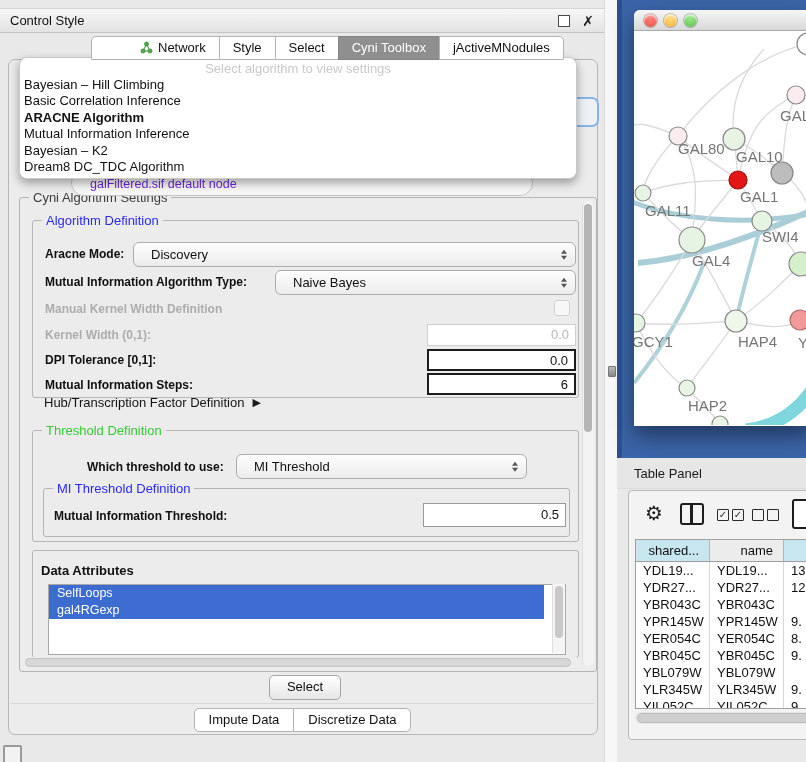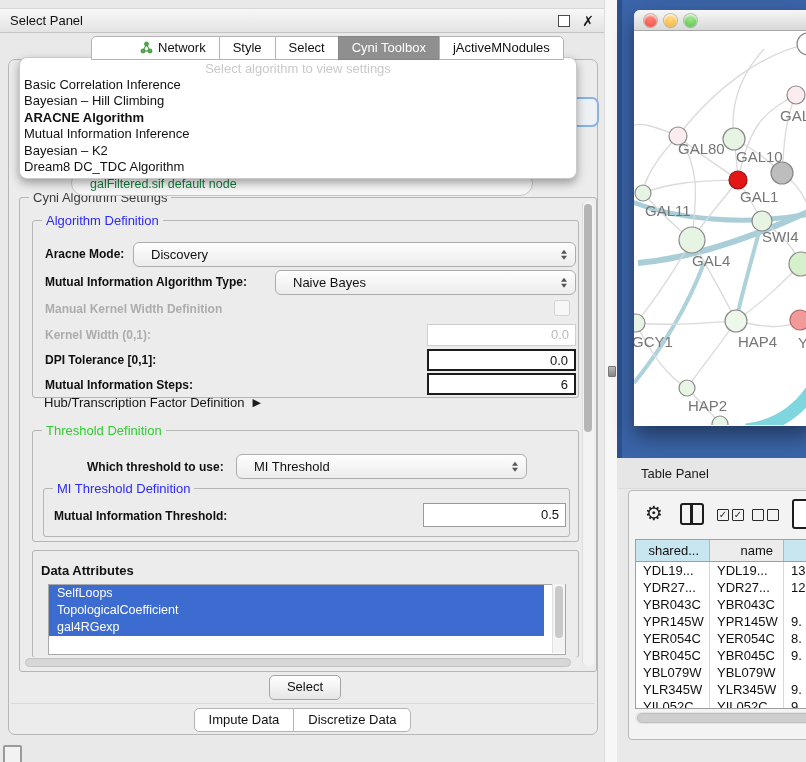--- a/index.html
+++ b/index.html
@@ -47,21 +47,21 @@
     padding-top:2px;box-sizing:border-box;
   }
   .algo-prompt{font-size:13px;color:#c9c9c9;text-align:center;line-height:17px;}
   .algo-item{font-size:13px;color:#111;line-height:16.4px;padding-left:4px;white-space:nowrap;}
   .algo-item.bold{font-weight:bold;}
 
   
   .net-combo{
     position:absolute;left:62px;top:110px;width:462px;height:26px;z-index:1;
     border:1px solid #c6c6c6;border-radius:13px;background:#f6f6f6;
-    font-size:12.5px;color:#15803d;line-height:26px;padding-left:18px;box-sizing:border-box;
+    font-size:12.5px;color:#6d28d9;line-height:26px;padding-left:18px;box-sizing:border-box;
     white-space:nowrap;overflow:hidden;
   }
   .focus-combo{
     position:absolute;left:554px;top:37px;width:36px;height:30px;z-index:1;
     border:2px solid #86b3e9;border-radius:7px;background:#eef1f4;box-sizing:border-box;
   }
 
   
   .group{position:absolute;border:1px solid #b5b5b5;border-radius:3px;}
   .group>.gtitle{
@@ -156,21 +156,21 @@
   }
   .light{width:13px;height:13px;border-radius:50%;box-shadow:inset 0 2px 2px rgba(255,255,255,.75),0 0 0 1px rgba(0,0,0,.22);}
   .light.red{background:radial-gradient(circle at 50% 35%, #ff8178, #ee4b40);}
   .light.yellow{background:radial-gradient(circle at 50% 35%, #ffd97a, #f4b13b);}
   .light.green{background:radial-gradient(circle at 50% 35%, #9fe68a, #52c248);}
   .net-canvas{position:relative;width:178px;height:394px;overflow:hidden;background:#fff;}
 
   
   .tp-area{position:absolute;left:617px;top:458px;width:189px;height:304px;background:#e9e9e9;}
   .tp-titlebar{position:absolute;left:0;top:0;width:189px;height:30px;background:#e6e6e6;border-bottom:1px solid #dcdcdc;}
-  .tp-title{font-size:13px;color:#1a1a1a;padding:8px 0 0 24px;}
+  .tp-title{font-size:13px;color:#1a1a1a;padding:8px 0 0 17px;}
   .tp-panel{
     position:absolute;left:11px;top:32px;width:220px;height:248px;
     background:#f3f3f3;border:1px solid #b9b9b9;border-radius:4px;
   }
   .tp-toolbar{position:absolute;left:0;top:8px;width:200px;height:32px;}
   .gear{position:absolute;left:16px;top:2px;font-size:20px;color:#1d1d1d;font-family:"DejaVu Sans",sans-serif;}
   .colicon{position:absolute;left:51px;top:4px;width:20px;height:18px;border:2.5px solid #1d1d1d;border-radius:3px;}
   .colicon:after{content:"";position:absolute;left:8px;top:0;bottom:0;width:2.5px;background:#1d1d1d;}
   .cbx{position:absolute;width:10px;height:10px;border:1.5px solid #2a2a2a;border-radius:1px;font-size:10px;line-height:9px;text-align:center;color:#2a2a2a;}
   .panelicon{position:absolute;left:163px;top:0;width:20px;height:26px;border:2.5px solid #1d1d1d;border-radius:3px;background:#fff;}
@@ -186,21 +186,21 @@
     padding:1px 0 0 7px;white-space:nowrap;overflow:hidden;}
   .tp-hscroll{position:absolute;left:6px;top:221px;width:198px;height:12px;border-radius:6px;background:#e6e6e6;}
   .tp-hscroll .thumb{position:absolute;left:2px;top:1px;width:188px;height:10px;background:#cfcfcf;border:1px solid #bdbdbd;border-radius:5px;box-sizing:border-box;}
 </style>
 </head>
 <body>
 
 <div id="app">
 
   <div class="cp-titlebar">
-    <div class="cp-title">Select Panel</div>
+    <div class="cp-title">Control Style</div>
     <div class="cp-float"></div>
     <div class="cp-close">✗</div>
   </div>
 
   <div class="tabbar" id="top-tabs">
       <div class="tab">
         <svg width="13" height="13">
           <path d="M3,10 L6.5,3 L10,10 Z" fill="none" stroke="#2e8b2e" stroke-width="1"></path>
           <circle cx="3" cy="10" r="2" fill="#49b63f" stroke="#2e7a2e" stroke-width="0.7"></circle>
           <circle cx="6.5" cy="3" r="2" fill="#49b63f" stroke="#2e7a2e" stroke-width="0.7"></circle>
@@ -223,22 +223,22 @@
     </div>
 
   <div class="main-panel">
 
     <div class="net-combo">galFiltered.sif default node</div>
     <div class="focus-combo"></div>
 
     <div class="algo-popup">
       <div class="algo-prompt">Select algorithm to view settings</div>
       <div id="algo-items">
+          <div class="algo-item">Bayesian – Hill Climbing</div>
           <div class="algo-item">Basic Correlation Inference</div>
-          <div class="algo-item">Bayesian – Hill Climbing</div>
           <div class="algo-item bold">ARACNE Algorithm</div>
           <div class="algo-item">Mutual Information Inference</div>
           <div class="algo-item">Bayesian – K2</div>
           <div class="algo-item">Dream8 DC_TDC Algorithm</div>
         </div>
     </div>
 
     <div class="group settings">
       <span class="gtitle">Cyni Algorithm Settings</span>
       <div class="vscroll">
@@ -300,21 +300,20 @@
           <span class="gtitle blue">MI Threshold Definition</span>
           <div class="flabel" style="left:10px;top:20px;">Mutual Information Threshold:</div>
           <div class="tfield mid" style="left:379px;top:14px;width:143px;height:24px;line-height:22px;">0.5</div>
         </div>
       </div>
 
       <div class="group" style="left:12px;top:352px;width:545px;height:106px;">
         <div class="attr-label">Data Attributes</div>
         <div class="attr-list" id="attr-list">
             <div class="attr-item">SelfLoops</div>
-            <div class="attr-item">TopologicalCoefficient</div>
             <div class="attr-item">gal4RGexp</div>
           </div>
         <div class="attr-scroll" style="left:519px;top:33px;height:69px;">
             <div class="thumb"></div>
           </div>
       </div>
 
       <div class="hscroll">
           <div class="thumb"></div>
         </div>

